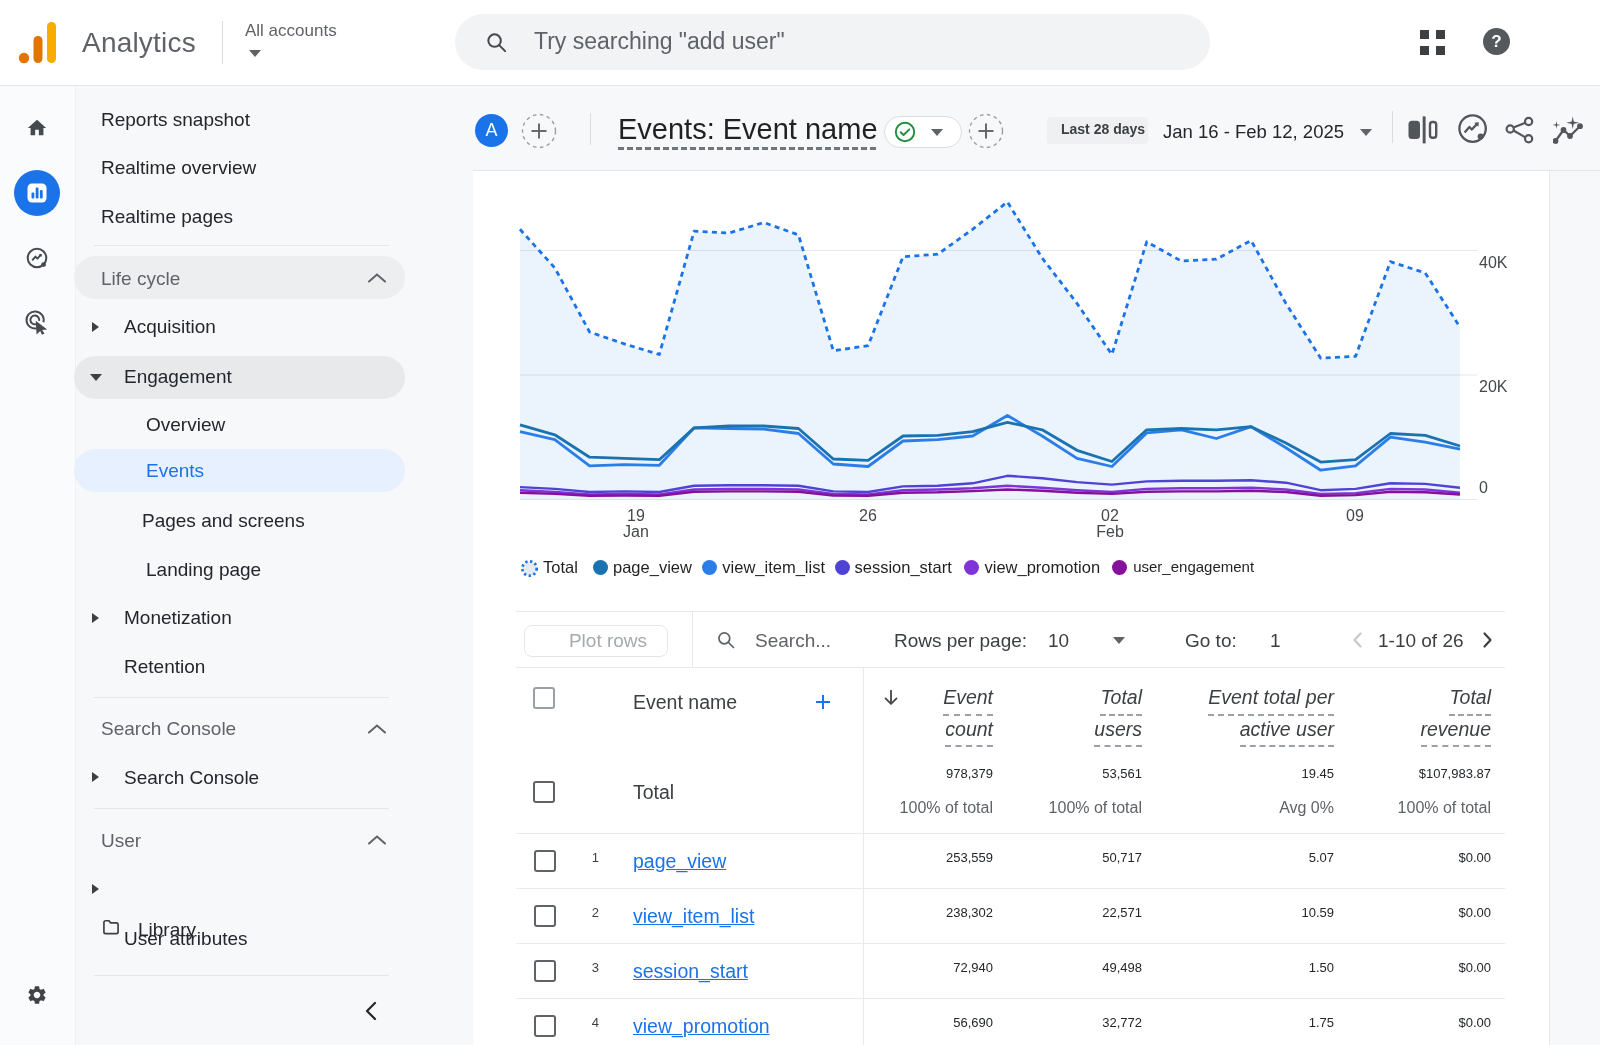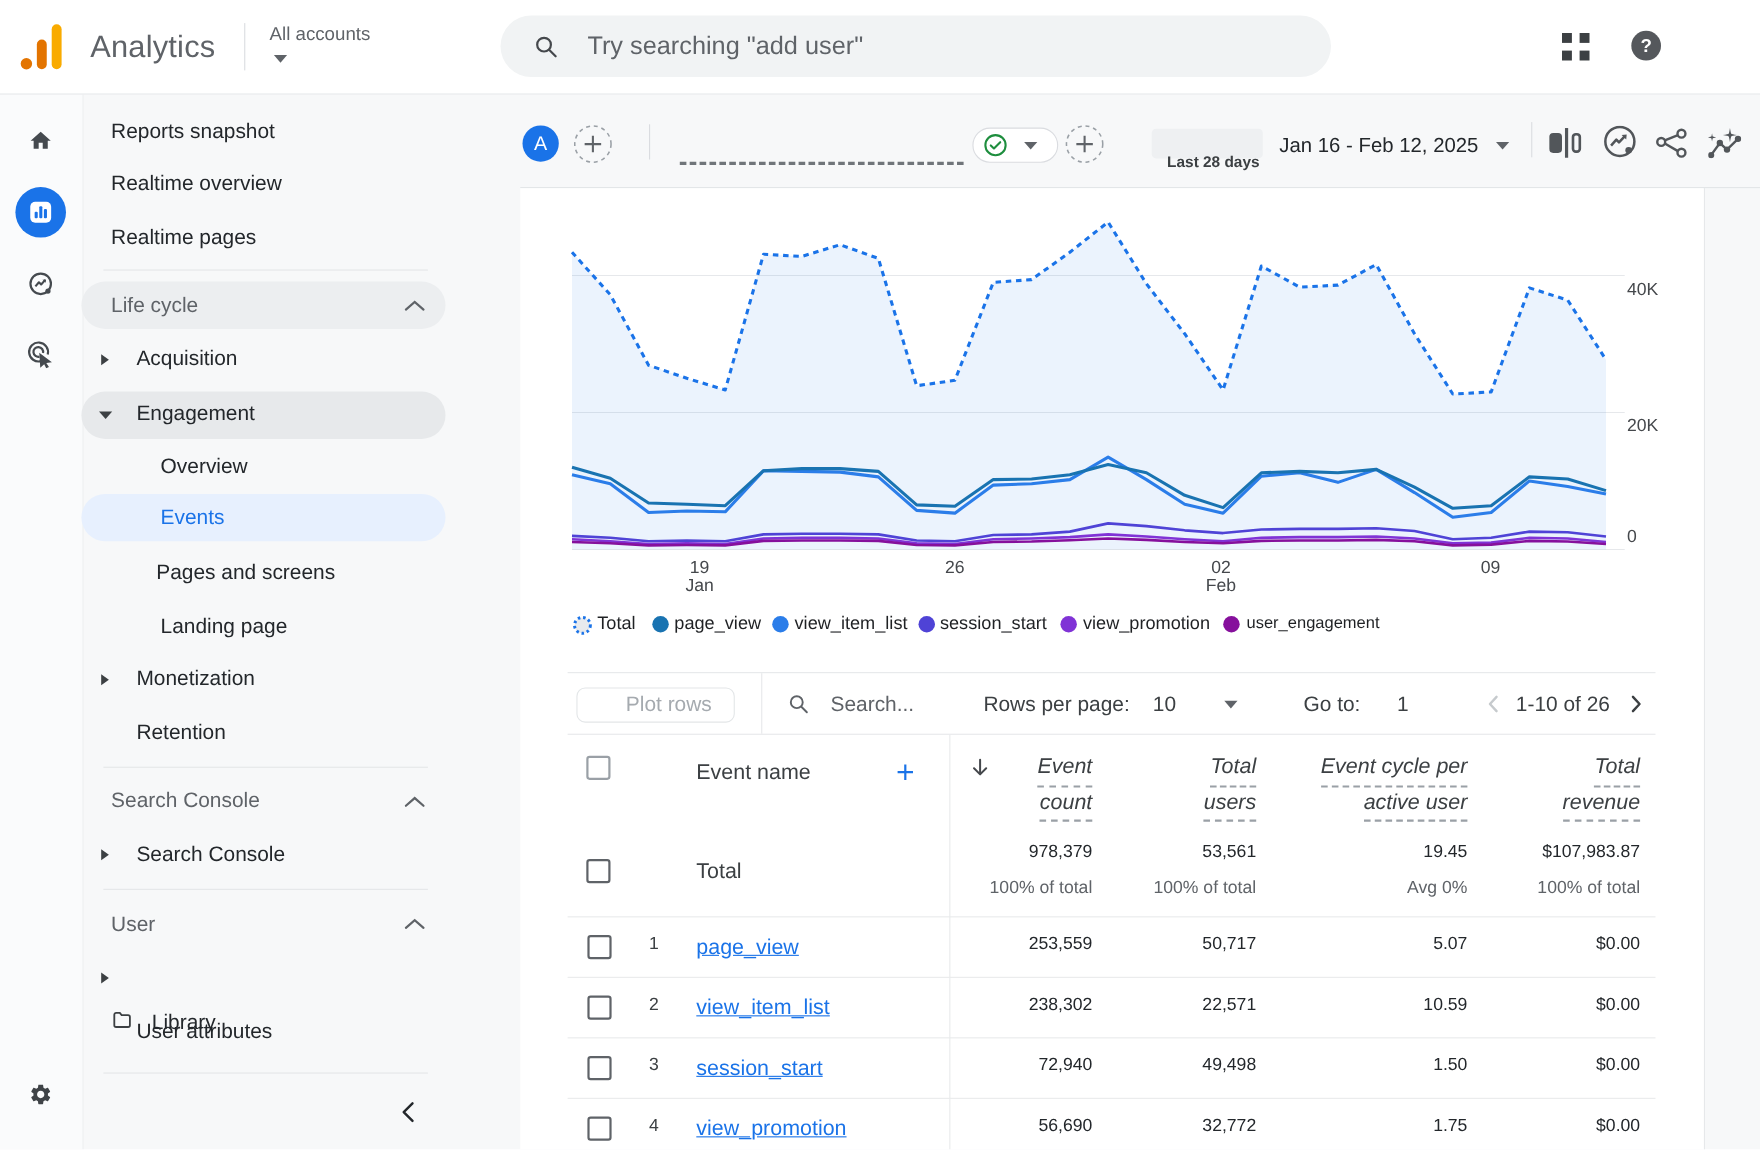--- a/index.html
+++ b/index.html
@@ -5,21 +5,21 @@
   * { margin:0; padding:0; box-sizing:border-box; }
   html,body { width:1600px; height:1045px; overflow:hidden; background:#fff;
     font-family:"Liberation Sans", sans-serif; }
   .abs { position:absolute; }
   #page { position:relative; width:1600px; height:1045px; }
   .nav-item { position:absolute; font-size:19px; color:#23272b; }
   .nav-head { position:absolute; font-size:19px; color:#5f6368; }
   .tri-r { width:0; height:0; border-top:5px solid transparent; border-bottom:5px solid transparent; border-left:7px solid #3c4043; }
   .tri-d { width:0; height:0; border-left:6px solid transparent; border-right:6px solid transparent; border-top:7px solid #3c4043; }
   .cb { position:absolute; width:22px; height:22px; border:2px solid #5f6368; border-radius:3px; background:#fff; }
-  .num { position:absolute; font-size:16px; color:#23272b; text-align:right; }
+  .num { position:absolute; font-size:13px; color:#23272b; text-align:right; }
   .sub { position:absolute; font-size:16px; color:#5f6368; text-align:right; }
   .lnk { position:absolute; font-size:19.5px; color:#1a73e8; text-decoration:underline; }
   .hl { display:inline-block; border-bottom:2px dashed #9aa0a6; padding-bottom:2px;font-style:italic; }
   .hdr2 { position:absolute; font-size:19.5px; color:#3c4043; text-align:right; line-height:27.5px; }
 </style>
 </head>
 <body>
 <div id="page">
 
 <div class="abs" style="left:0;top:86px;width:1600px;height:959px;background:#f7f8f9"></div>
@@ -136,36 +136,37 @@
       <path d="M14 3 L6 11 L14 19" fill="none" stroke="#23272b" stroke-width="2.2" stroke-linecap="round" stroke-linejoin="round"></path>
     </svg>
 
 <div class="abs" style="left:475px;top:114px;width:33px;height:33px;border-radius:50%;background:#1a73e8;color:#fff;font-size:18px;font-weight:500;text-align:center;line-height:33px">A</div>
 <svg class="abs" style="left:521px;top:113px" width="36" height="36" viewBox="0 0 36 36">
   <circle cx="18" cy="18" r="16.5" fill="none" stroke="#9aa0a6" stroke-width="1.4" stroke-dasharray="3.6 3.5"></circle>
   <line x1="10.5" y1="18" x2="25.5" y2="18" stroke="#5f6368" stroke-width="1.9"></line>
   <line x1="18" y1="10.5" x2="18" y2="25.5" stroke="#5f6368" stroke-width="1.9"></line>
 </svg>
 <div class="abs" style="left:590px;top:113px;width:1px;height:32px;background:#dadce0"></div>
+<div class="abs" style="left:618px;top:113px;font-size:29px;color:#1f2124">Events: Event name</div>
 <div class="abs" style="left:618px;top:147px;width:258px;border-top:3px dashed #70757a"></div>
 
 <div class="abs" style="left:884px;top:116px;width:78px;height:32px;border-radius:16px;border:1px solid #dadce0;background:#fff"></div>
 <svg class="abs" style="left:894px;top:121px" width="22" height="22" viewBox="0 0 22 22">
   <circle cx="11" cy="11" r="9.2" fill="none" stroke="#1e8e3e" stroke-width="1.9"></circle>
   <path d="M6.7 11.2 L9.6 14 L15.3 8.3" fill="none" stroke="#1e8e3e" stroke-width="1.9" stroke-linecap="round" stroke-linejoin="round"></path>
 </svg>
 <div class="abs tri-d" style="left:931px;top:129px;border-top-color:#5f6368"></div>
 <svg class="abs" style="left:968px;top:113px" width="36" height="36" viewBox="0 0 36 36">
   <circle cx="18" cy="18" r="16.5" fill="none" stroke="#9aa0a6" stroke-width="1.4" stroke-dasharray="3.6 3.5"></circle>
   <line x1="10.5" y1="18" x2="25.5" y2="18" stroke="#5f6368" stroke-width="1.9"></line>
   <line x1="18" y1="10.5" x2="18" y2="25.5" stroke="#5f6368" stroke-width="1.9"></line>
 </svg>
 
 <div class="abs" style="left:1047px;top:117px;width:101px;height:27px;border-radius:4px;background:#eef0f2"></div>
-<div class="abs" style="left:1061px;top:139px;font-size:14px;font-weight:bold;color:#3c4043">Last 28 days</div>
+<div class="abs" style="left:1061px;top:121px;font-size:14px;font-weight:bold;color:#3c4043">Last 28 days</div>
 <div class="abs" style="left:1163px;top:121px;font-size:18.5px;color:#23272b">Jan 16 - Feb 12, 2025</div>
 <div class="abs tri-d" style="left:1360px;top:129px;border-top-color:#5f6368"></div>
 <div class="abs" style="left:1392px;top:111px;width:1px;height:32px;background:#dadce0"></div>
 
 <svg class="abs" style="left:1408px;top:116px" width="30" height="30" viewBox="0 0 30 30">
   <rect x="0.5" y="4.8" width="11.5" height="18.2" rx="3.5" fill="#52565a"></rect>
   <rect x="14.7" y="0.4" width="2.9" height="27" fill="#52565a"></rect>
   <rect x="22" y="6" width="6.2" height="15.8" rx="2.6" fill="none" stroke="#52565a" stroke-width="2.4"></rect>
 </svg>
 <svg class="abs" style="left:1458px;top:114px" width="30" height="30" viewBox="0 0 30 30">
@@ -263,21 +264,21 @@
 <div class="abs" style="left:633px;top:691px;font-size:19.5px;color:#3c4043">Event name</div>
 <svg class="abs" style="left:812px;top:691px" width="22" height="22" viewBox="0 0 22 22">
   <line x1="4" y1="11" x2="18" y2="11" stroke="#1a73e8" stroke-width="2"></line>
   <line x1="11" y1="4" x2="11" y2="18" stroke="#1a73e8" stroke-width="2"></line>
 </svg>
 <svg class="abs" style="left:880px;top:687px" width="22" height="22" viewBox="0 0 24 24">
   <path d="M12 4 v14 M6 12.5 l6 6 6-6" fill="none" stroke="#45484c" stroke-width="2" stroke-linecap="round" stroke-linejoin="round"></path>
 </svg>
 <div class="hdr2" style="right:607px;top:684px"><span class="hl">Event</span><br><span class="hl">count</span></div>
 <div class="hdr2" style="right:458px;top:684px"><span class="hl">Total</span><br><span class="hl">users</span></div>
-<div class="hdr2" style="right:266px;top:684px"><span class="hl">Event cycle per</span><br><span class="hl">active user</span></div>
+<div class="hdr2" style="right:266px;top:684px"><span class="hl">Event total per</span><br><span class="hl">active user</span></div>
 <div class="hdr2" style="right:109px;top:684px"><span class="hl">Total</span><br><span class="hl">revenue</span></div>
 
 <div class="cb" style="left:533px;top:781px;width:22px;height:22px"></div>
 <div class="abs" style="left:633px;top:781px;font-size:19.5px;color:#3c4043">Total</div>
 <div class="num" style="right:607px;top:766px">978,379</div>
 <div class="sub" style="right:607px;top:799px">100% of total</div>
 <div class="num" style="right:458px;top:766px">53,561</div>
 <div class="sub" style="right:458px;top:799px">100% of total</div>
 <div class="num" style="right:266px;top:766px">19.45</div>
 <div class="sub" style="right:266px;top:799px">Avg 0%</div>

